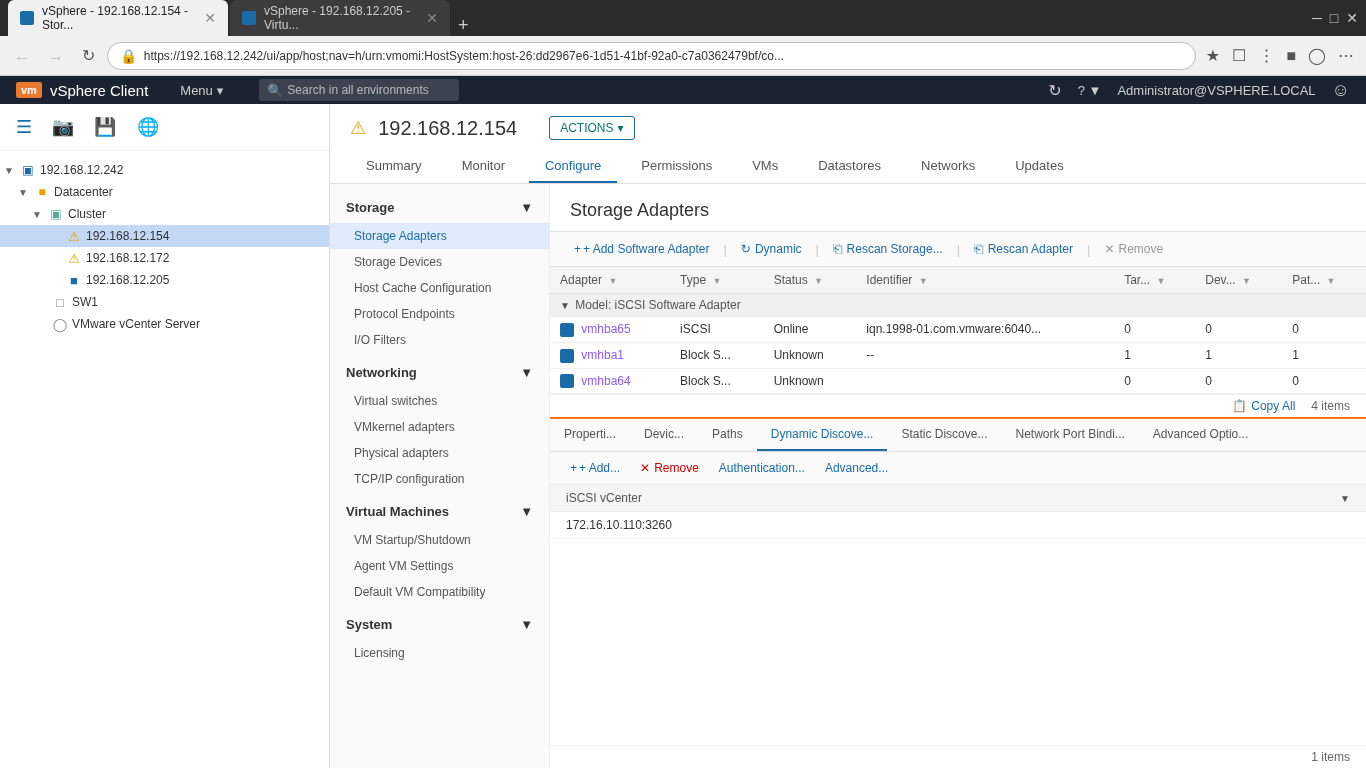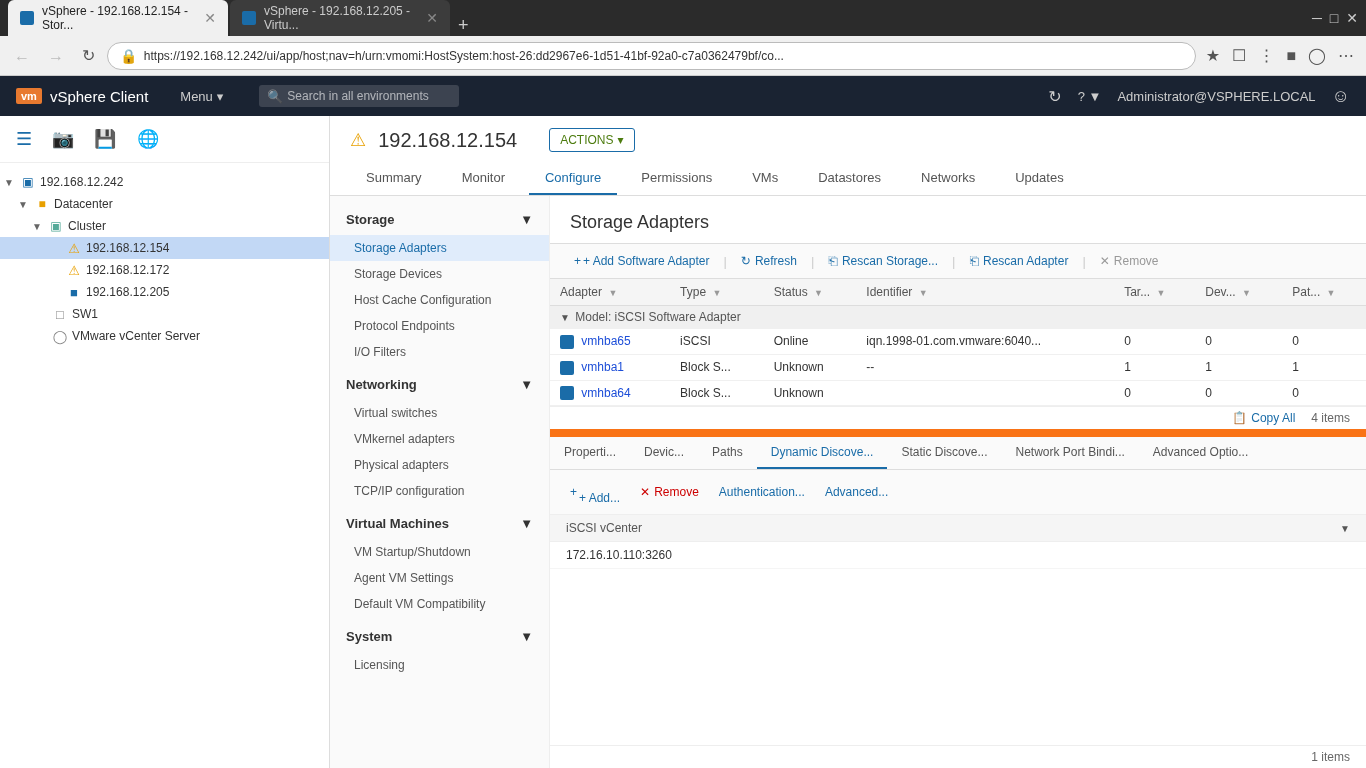--- a/index.html
+++ b/index.html
@@ -19,21 +19,21 @@
     .browser-nav-btn.disabled { color: #bbb; cursor: default; }
     .browser-address-bar { flex: 1; height: 28px; border: 1px solid #bbb; border-radius: 14px; padding: 0 12px; font-size: 12px; background: #fff; display: flex; align-items: center; gap: 6px; }
     .browser-address-bar input { border: none; outline: none; flex: 1; font-size: 12px; color: #333; }
     .browser-toolbar-icons { display: flex; gap: 4px; }
     .browser-toolbar-icon { background: none; border: none; color: #555; font-size: 16px; cursor: pointer; padding: 4px; }
 
     
     .vsphere-app { height: calc(768px - 76px); display: flex; flex-direction: column; background: #fff; }
 
     
-    .app-header { background: #1a2332; height: 40px; display: flex; align-items: center; padding: 0 16px; gap: 16px; flex-shrink: 0; }
+    .app-header { background: #1a2332; height: 28px; display: flex; align-items: center; padding: 0 16px; gap: 16px; flex-shrink: 0; }
     .app-logo { display: flex; align-items: center; gap: 8px; color: #fff; font-size: 15px; font-weight: 300; }
     .vm-icon { background: #e8792f; color: #fff; font-size: 11px; font-weight: bold; padding: 2px 5px; border-radius: 2px; }
     .app-menu-btn { color: #ccc; font-size: 13px; cursor: pointer; display: flex; align-items: center; gap: 4px; margin-left: 16px; }
     .app-search { background: rgba(255,255,255,0.15); border: none; border-radius: 3px; color: #fff; padding: 4px 12px; font-size: 12px; width: 200px; }
     .app-search::placeholder { color: rgba(255,255,255,0.6); }
     .app-header-right { margin-left: auto; display: flex; align-items: center; gap: 16px; color: #ccc; font-size: 13px; }
     .refresh-btn { background: none; border: none; color: #ccc; font-size: 16px; cursor: pointer; }
 
     
     .content-area { display: flex; flex: 1; overflow: hidden; }
@@ -51,21 +51,21 @@
     .tree-label { font-size: 12px; }
 
     
     .main-panel { flex: 1; display: flex; flex-direction: column; overflow: hidden; }
 
     
     .host-header { padding: 12px 20px 0; background: #fff; border-bottom: 1px solid #ddd; }
     .host-title-row { display: flex; align-items: center; gap: 12px; margin-bottom: 10px; }
     .host-warning-icon { color: #e8a000; font-size: 18px; }
     .host-title { font-size: 20px; font-weight: 300; color: #333; }
-    .host-actions-btn { margin-left: 20px; background: none; border: 1px solid #1a6ca8; color: #4d7c0f; padding: 4px 10px; border-radius: 3px; cursor: pointer; font-size: 12px; display: flex; align-items: center; gap: 4px; }
+    .host-actions-btn { margin-left: 20px; background: none; border: 1px solid #1a6ca8; color: #0f766e; padding: 4px 10px; border-radius: 3px; cursor: pointer; font-size: 12px; display: flex; align-items: center; gap: 4px; }
 
     .nav-tabs { display: flex; gap: 8px; }
     .nav-tab { padding: 8px 16px; font-size: 13px; color: #555; cursor: pointer; border-bottom: 2px solid transparent; }
     .nav-tab.active { color: #1a6ca8; border-bottom: 2px solid #1a6ca8; font-weight: 500; }
 
     
     .configure-layout { display: flex; flex: 1; overflow: hidden; }
 
     
     .config-nav { width: 220px; background: #fafafa; border-right: 1px solid #eee; overflow-y: auto; flex-shrink: 0; padding: 8px 0; }
@@ -87,27 +87,27 @@
     
     .adapters-table-wrap { overflow: auto; flex-shrink: 0; max-height: 200px; }
     .adapters-table { width: 100%; border-collapse: collapse; font-size: 12px; }
     .adapters-table th { background: #f5f5f5; padding: 6px 10px; text-align: left; font-weight: 500; color: #555; border-bottom: 1px solid #ddd; white-space: nowrap; font-size: 12px; }
     .adapters-table th .sort-icon { font-size: 9px; color: #999; margin-left: 3px; }
     .adapters-table td { padding: 5px 10px; border-bottom: 1px solid #f0f0f0; color: #333; font-size: 12px; }
     .adapters-table tr.group-row td { background: #f0f0f0; font-weight: 500; padding: 4px 10px; color: #555; font-size: 12px; }
     .adapter-icon { width: 14px; height: 14px; background: #1a6ca8; border-radius: 2px; display: inline-block; margin-right: 4px; vertical-align: middle; }
     .status-online { color: #5cb85c; }
     .status-unknown { color: #999; }
-    .link-blue { color: #1d4ed8; cursor: pointer; }
+    .link-blue { color: #8b5cf6; cursor: pointer; }
 
     .table-footer { display: flex; justify-content: flex-end; align-items: center; padding: 4px 16px; font-size: 12px; color: #666; border-top: 1px solid #eee; gap: 16px; }
     .copy-all-btn { display: flex; align-items: center; gap: 4px; background: none; border: none; color: #1a6ca8; font-size: 12px; cursor: pointer; }
 
     
-    .bottom-panel { flex: 1; display: flex; flex-direction: column; overflow: hidden; border-top: 8px solid #f97316; }
+    .bottom-panel { flex: 1; display: flex; flex-direction: column; overflow: hidden; border-top: 2px solid #f97316; }
     .bottom-tabs { display: flex; border-bottom: 1px solid #ddd; background: #fafafa; overflow-x: auto; }
     .bottom-tab { padding: 8px 14px; font-size: 12px; color: #555; cursor: pointer; white-space: nowrap; border-bottom: 2px solid transparent; }
     .bottom-tab.active { color: #1a6ca8; border-bottom: 2px solid #1a6ca8; font-weight: 500; }
 
     .bottom-toolbar { display: flex; align-items: center; gap: 4px; padding: 6px 12px; border-bottom: 1px solid #eee; background: #fafafa; }
     .bottom-btn { display: flex; align-items: center; gap: 4px; background: none; border: none; color: #1a6ca8; font-size: 12px; cursor: pointer; padding: 3px 8px; }
     .bottom-btn.danger { color: #c00; }
 
     .discovery-content { flex: 1; overflow: auto; padding: 0; }
     .iscsi-server-row { display: flex; align-items: center; justify-content: space-between; padding: 6px 16px; border-bottom: 1px solid #eee; font-size: 12px; color: #555; background: #f5f5f5; }
@@ -332,21 +332,21 @@
           </div>
 
           <div class="toolbar-row">
             <button class="toolbar-btn">
               <span>+</span>
               <span style="margin-left:-2px;">+ Add Software Adapter</span>
             </button>
             <span class="toolbar-separator">|</span>
             <button class="toolbar-btn">
               <span>↻</span>
-              <span>Refresh</span>
+              <span>Dynamic</span>
             </button>
             <span class="toolbar-separator">|</span>
             <button class="toolbar-btn" style="cursor:pointer; position:relative;">
               <span>⎗</span>
               <span>Rescan Storage...</span>
             </button>
             <span class="toolbar-separator">|</span>
             <button class="toolbar-btn">
               <span>⎗</span>
               <span>Rescan Adapter</span>
@@ -457,21 +457,21 @@
               <div class="bottom-tab">Paths</div>
               <div class="bottom-tab active">Dynamic Discove...</div>
               <div class="bottom-tab">Static Discove...</div>
               <div class="bottom-tab">Network Port Bindi...</div>
               <div class="bottom-tab">Advanced Optio...</div>
             </div>
 
             <div class="bottom-toolbar">
               <button class="bottom-btn">
                 <span>+</span>
-                <span style="margin-left:-2px;margin-top:12px;">+ Add...</span>
+                <span style="margin-left:-2px;">+ Add...</span>
               </button>
               <button class="bottom-btn danger">
                 <span>✕</span>
                 <span>Remove</span>
               </button>
               <button class="bottom-btn">
                 <span>Authentication...</span>
               </button>
               <button class="bottom-btn">
                 <span>Advanced...</span>

